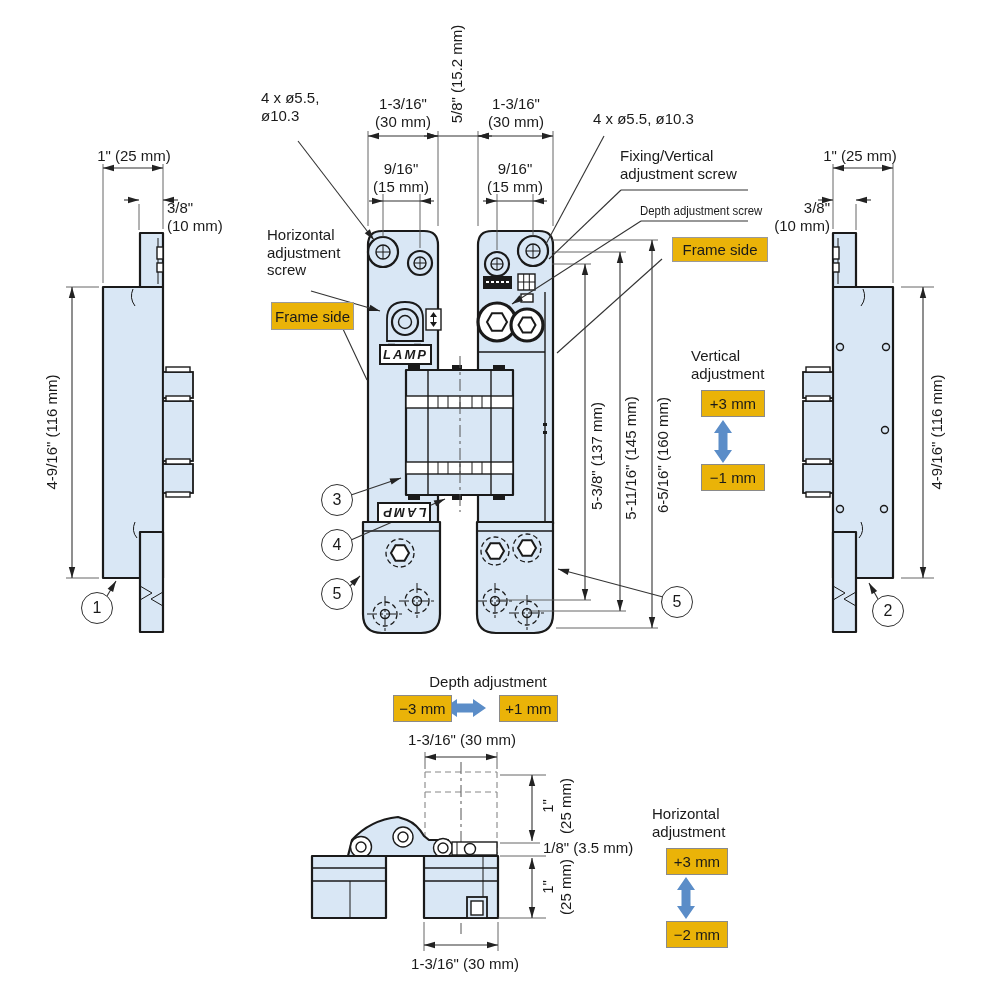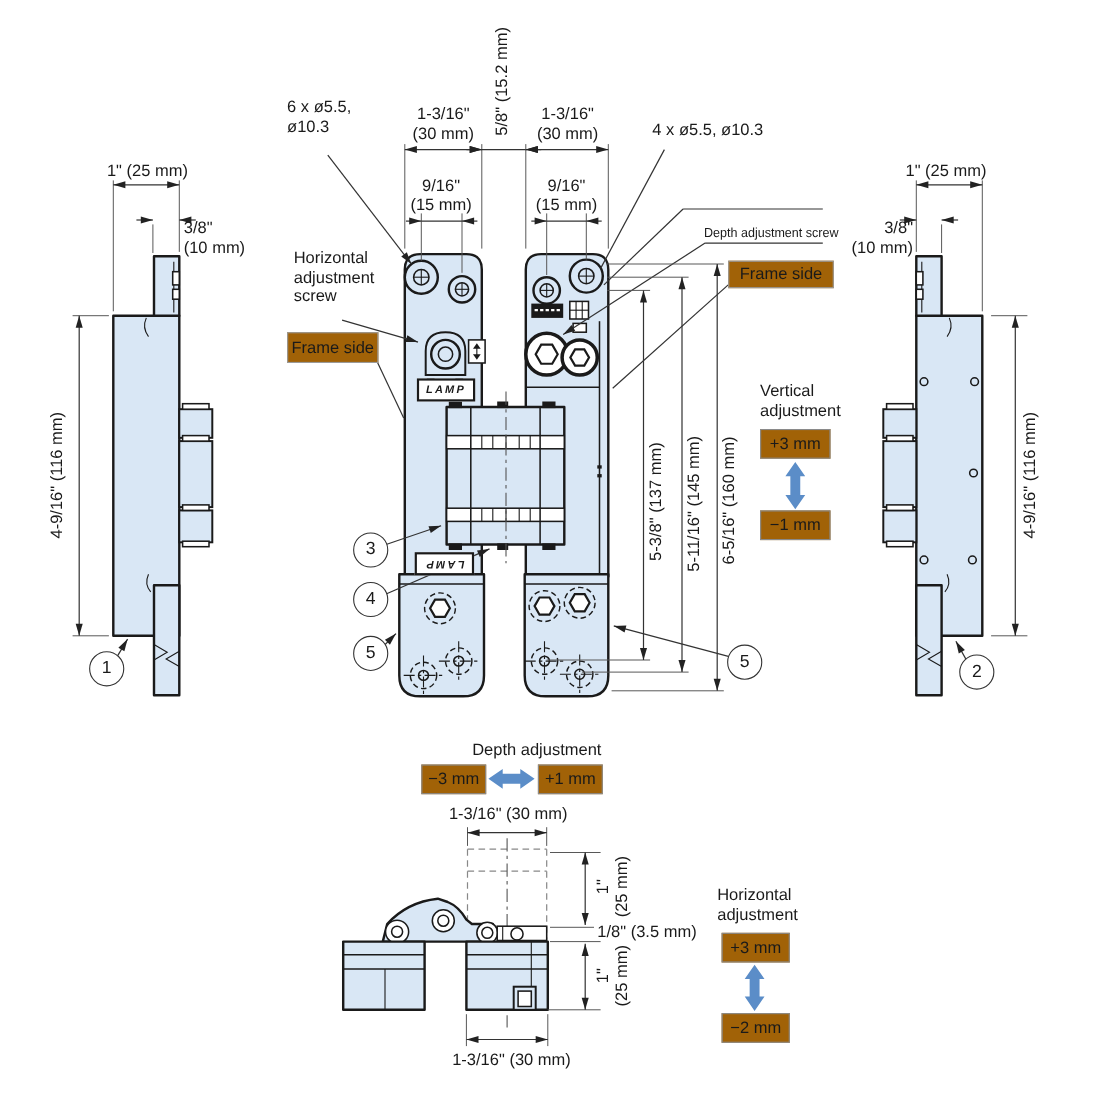--- a/index.html
+++ b/index.html
@@ -4,28 +4,28 @@
 <title>Concealed Hinge Technical Drawing</title>
 <style>
   html,body{margin:0;padding:0;background:#fff;}
   #canvas{position:relative;width:1000px;height:1000px;background:#fff;overflow:hidden;
     font-family:"Liberation Sans","DejaVu Sans",sans-serif;color:#1a1a1a;}
   svg{position:absolute;left:0;top:0;}
   .lbl{position:absolute;font-size:15px;line-height:1.18;white-space:pre-line;width:max-content;}
   .ctr{transform:translate(-50%,-50%);text-align:center;}
   .rot{transform:translate(-50%,-50%) rotate(-90deg);text-align:center;}
   .rot180{transform:rotate(180deg);}
-  .box{position:absolute;background:#a16207;border:1px solid #8a8a8a;display:flex;align-items:center;
-    justify-content:center;font-size:15px;white-space:nowrap;}
+  .box{position:absolute;background:#eab308;border:1px solid #8a8a8a;display:flex;align-items:center;
+    justify-content:center;font-size:15px;white-space:nowrap;margin-left:10px;}
   .callout-box{border:1.4px solid #9a9a9a;}
   .balloon{position:absolute;width:30px;height:30px;border:1.6px solid #333;border-radius:50%;
     background:#fff;display:flex;align-items:center;justify-content:center;font-size:16px;
     transform:translate(-50%,-50%);}
   .logo{position:absolute;border:2px solid #1a1a1a;background:#fff;display:flex;align-items:center;
-    justify-content:center;font-size:10px;font-weight:bold;font-style:italic;letter-spacing:2px;}
+    justify-content:center;font-size:13px;font-weight:bold;font-style:italic;letter-spacing:2px;}
   .cond{font-size:12px;transform:scaleX(.95);transform-origin:left top;}
   
   .part{fill:#d9e7f5;stroke:#1a1a1a;stroke-width:2.2;stroke-linejoin:round;}
   .part2{fill:#d9e7f5;stroke:#1a1a1a;stroke-width:1.8;}
   .band{fill:#fff;stroke:#1a1a1a;stroke-width:1.4;}
   .wht{fill:#fff;stroke:#1a1a1a;stroke-width:1.4;}
   .md{stroke:#1a1a1a;stroke-width:1.4;fill:none;}
   .td{stroke:#1a1a1a;stroke-width:1;fill:none;}
   .ink{fill:#1a1a1a;stroke:none;}
   .ink2{stroke:#1a1a1a;stroke-width:2.5;}
@@ -328,32 +328,34 @@
     <line class="ldr" x1="663" y1="597" x2="558" y2="569" marker-end="url(#arr)"></line>
   </g>
 
   <g>
     <polygon class="blue" points="723,420 732,433 727.5,433 727.5,450 732,450 723,463 714,450 718.5,450 718.5,433 714,433"></polygon>
     <polygon class="blue" points="444,708 457,699 457,703.5 473,703.5 473,699 486,708 473,717 473,712.5 457,712.5 457,717"></polygon>
     <polygon class="blue" points="686,877 695,890 690.5,890 690.5,906 695,906 686,919 677,906 681.5,906 681.5,890 677,890"></polygon>
   </g>
 </svg>
 
-<div class="lbl" style="left:261px;top:89px">6 x ø5.5,
+<div class="lbl" style="left:261px;top:89px">4 x ø5.5,
 ø10.3</div>
 <div class="lbl ctr" style="left:403px;top:113px">1-3/16"
 (30 mm)</div>
 <div class="lbl rot" style="left:457px;top:74px">5/8" (15.2 mm)</div>
 <div class="lbl ctr" style="left:516px;top:113px">1-3/16"
 (30 mm)</div>
 <div class="lbl" style="left:593px;top:110px">4 x ø5.5, ø10.3</div>
 <div class="lbl ctr" style="left:401px;top:178px">9/16"
 (15 mm)</div>
 <div class="lbl ctr" style="left:515px;top:178px">9/16"
 (15 mm)</div>
+<div class="lbl" style="left:620px;top:147px">Fixing/Vertical
+adjustment screw</div>
 <div class="lbl cond" style="left:640px;top:204px">Depth adjustment screw</div>
 <div class="box callout-box" style="left:662px;top:237px;width:94px;height:23px">Frame side</div>
 <div class="lbl" style="left:267px;top:226px">Horizontal
 adjustment
 screw</div>
 <div class="box callout-box" style="left:261px;top:302px;width:81px;height:26px">Frame side</div>
 
 <div class="lbl" style="left:691px;top:347px">Vertical
 adjustment</div>
 <div class="box" style="left:691px;top:390px;width:62px;height:25px">+3 mm</div>

